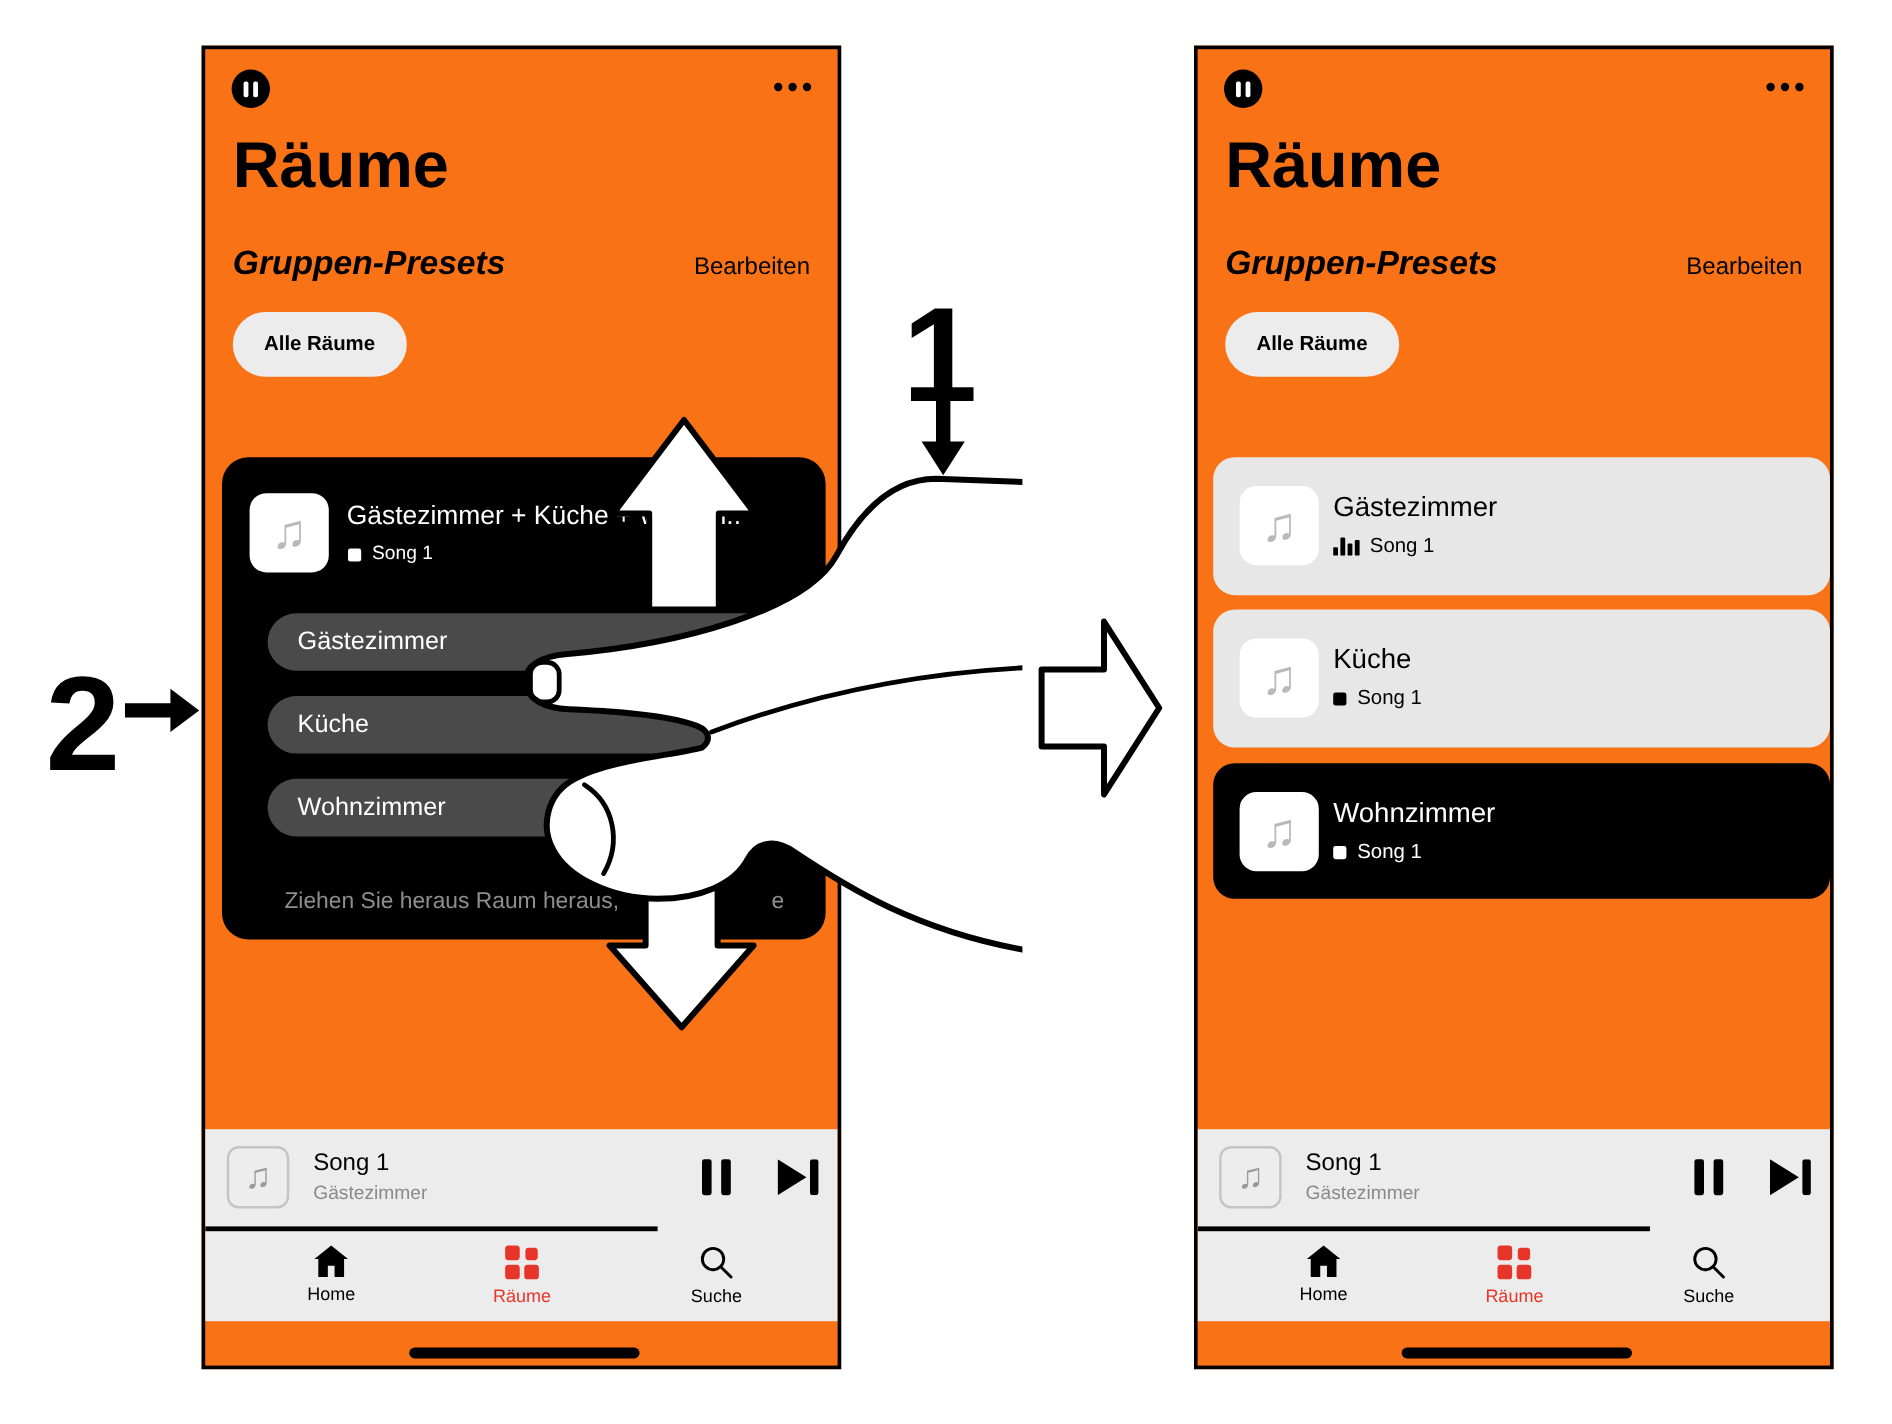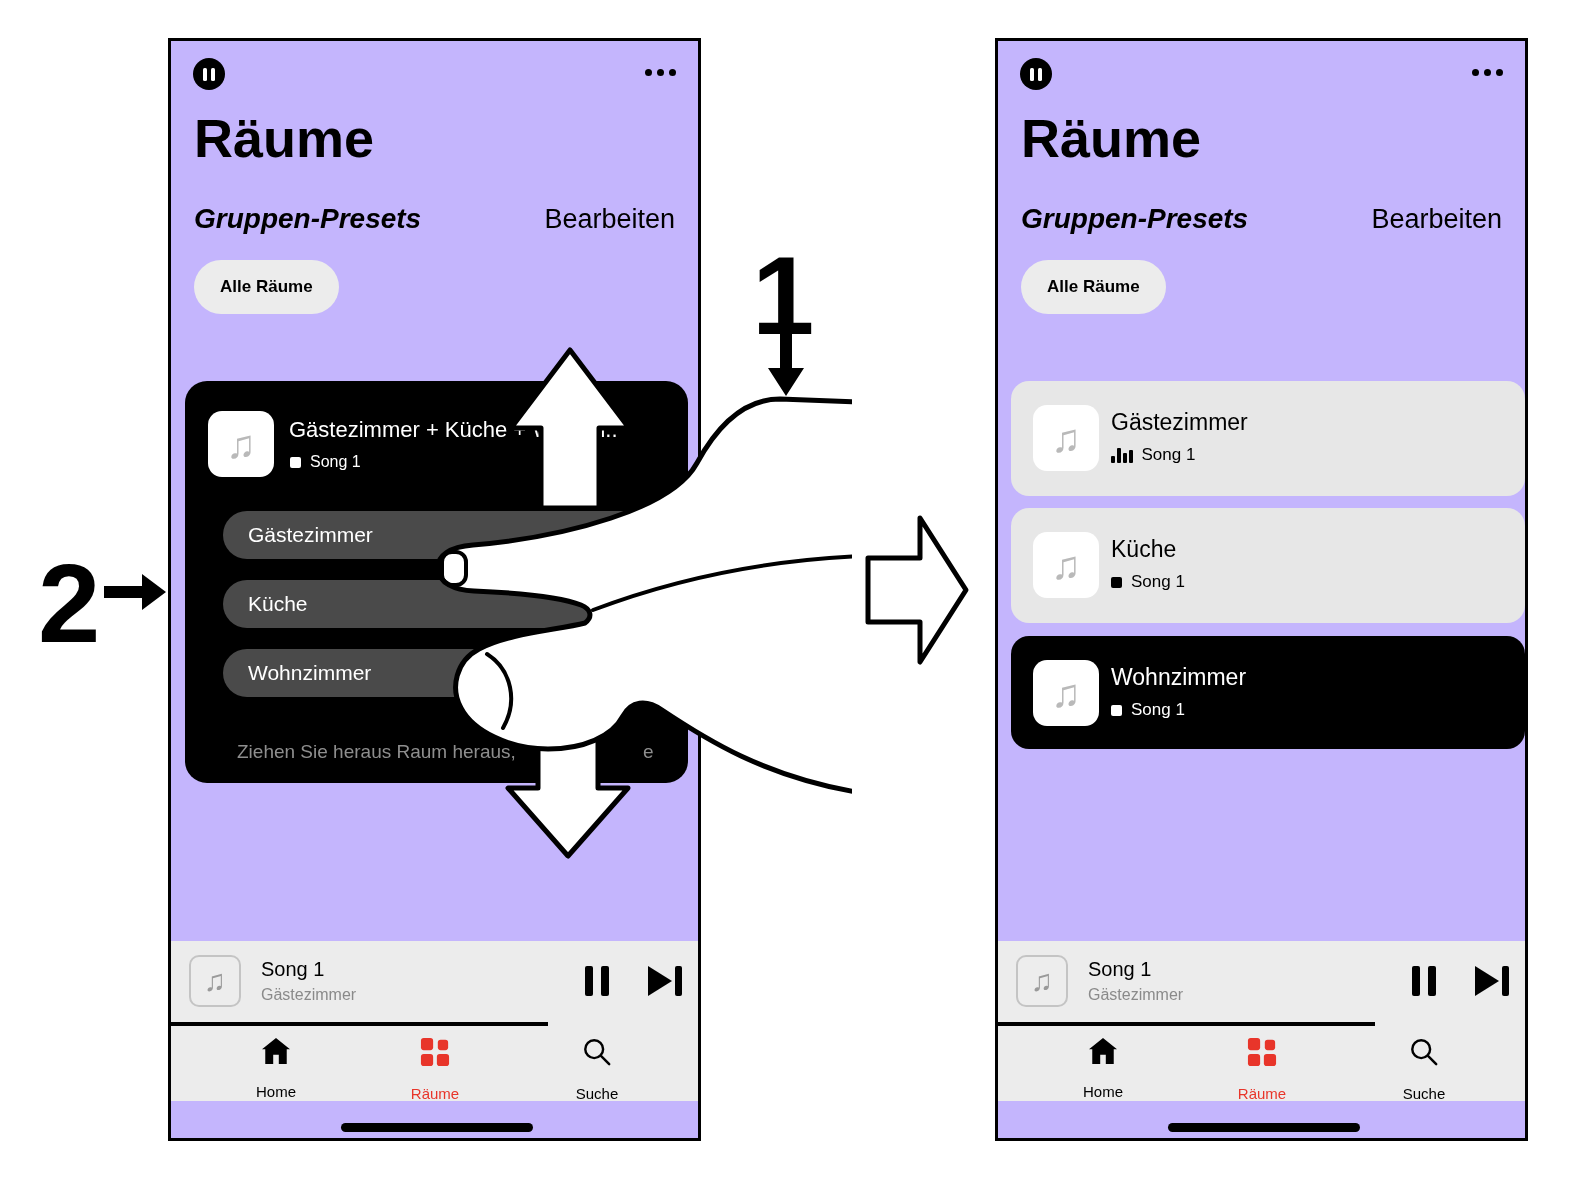--- a/index.html
+++ b/index.html
@@ -1,36 +1,36 @@
 <!DOCTYPE html>
 <html><head>
 <meta charset="utf-8">
 <style>
   * { margin:0; padding:0; box-sizing:border-box; }
   html,body { background:#fff; }
   body { width:1577px; height:1187px; font-family:"Liberation Sans", sans-serif; color:#000; }
   .stage { position:relative; width:1577px; height:1187px; background:#fff; overflow:hidden; }
 
   
-  .phone { position:absolute; top:38px; width:533px; height:1103px; background:#c4b5fd;
+  .phone { position:absolute; top:38px; width:533px; height:1103px; background:#f97316;
            border:3px solid #000; overflow:hidden; z-index:1; }
   #phone-left  { left:168px; }
   #phone-right { left:995px; }
 
   
   .pause-circle { position:absolute; left:22px; top:17px; width:32px; height:32px; background:#000;
                   border-radius:50%; display:flex; align-items:center; justify-content:center; gap:4px; }
   .pause-circle .bar { width:4px; height:13px; background:#fff; border-radius:1.5px; }
   .more-dots { position:absolute; right:22px; top:28px; display:flex; gap:5px; }
   .more-dots .dot { width:7px; height:7px; background:#000; border-radius:50%; }
   .page-title { position:absolute; left:23px; top:70px; font-size:54px; font-weight:bold; line-height:1; }
   .section-row { position:absolute; left:23px; right:23px; top:162px; display:flex;
                  justify-content:space-between; align-items:baseline; }
   .section-title { font-size:28px; font-weight:bold;font-style:italic; }
-  .edit-link { font-size:27px; }
+  .edit-link { font-size:20px; }
   .preset-pill { position:absolute; left:23px; top:219px; height:54px; padding:2px 26px; background:#ececec;
                  border-radius:27px; display:flex; align-items:center; font-size:17px; font-weight:bold; }
 
   
   .group-card { position:absolute; left:14px; top:340px; width:503px; height:402px;
                 background:#000; border-radius:22px; color:#fff; }
   .gc-icon { position:absolute; left:23px; top:30px; width:66px; height:66px; background:#fff;
              border-radius:14px; display:flex; align-items:center; justify-content:center; }
   .note { font-size:40px; color:#b9b9b9; line-height:1; }
   .gc-title { position:absolute; left:104px; top:36px; font-size:22px; color:#fff;
@@ -71,21 +71,21 @@
              border:2px solid #c4c4c4; border-radius:10px; display:flex; align-items:center;
              justify-content:center; }
   .mp-icon .note { font-size:30px; color:#9a9a9a; }
   .mp-song { position:absolute; left:90px; top:17px; font-size:20px; color:#000; }
   .mp-room { position:absolute; left:90px; top:45px; font-size:16px; color:#8a8a8a; }
   .mp-pause { position:absolute; left:414px; top:25px; display:flex; gap:8px; }
   .mp-pause .bar { width:8px; height:30px; background:#000; border-radius:2px; }
   .mp-skip { position:absolute; left:477px; top:25px; }
   .progress-line { position:absolute; left:0; top:81px; width:377px; height:4px; background:#000; }
   .tab-item { position:absolute; top:96px; width:100px; display:flex; flex-direction:column;
-              align-items:center; gap:18px; }
+              align-items:center; gap:5px; }
   .tab-item.t-home { left:55px; } .tab-item.t-rooms { left:214px; } .tab-item.t-search { left:376px; }
   .tab-label { font-size:15px; color:#000; }
   .tab-item.active .tab-label { color:#e8352a; }
   .home-indicator { position:absolute; left:170px; top:1082px; width:192px; height:9px;
                     background:#000; border-radius:5px; }
 
   
   .anno-num { position:absolute; font-size:112px; font-weight:bold; line-height:1; z-index:7; }
   #step1-num { left:752px; top:240px; }
   #step2-num { left:38px;  top:548px; }

